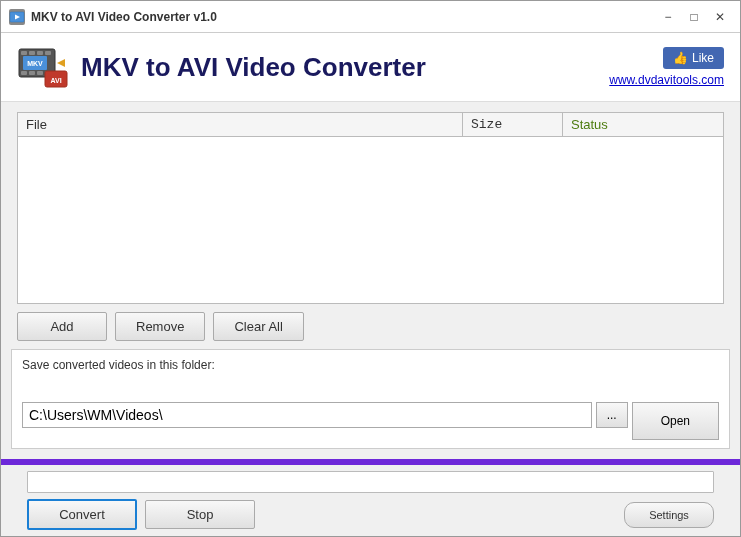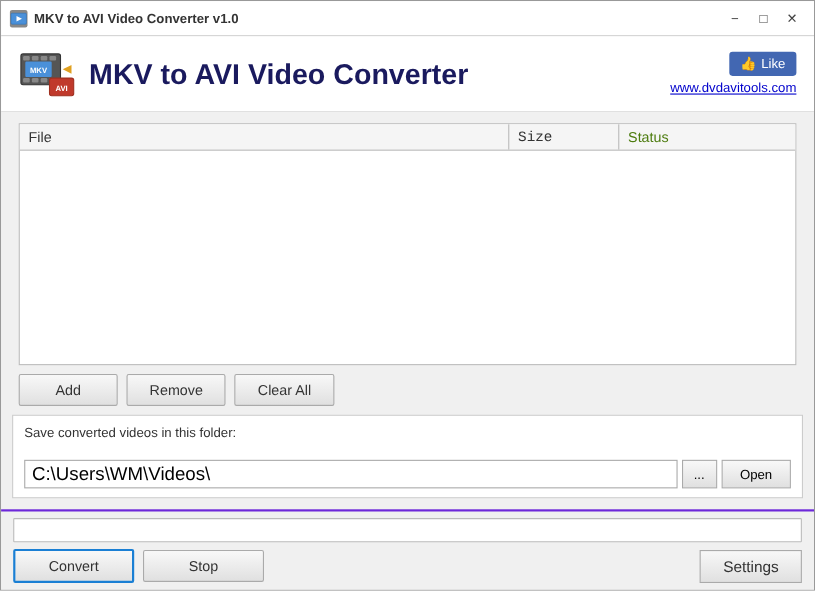--- a/index.html
+++ b/index.html
@@ -181,46 +181,47 @@
     }
     .save-row {
       display: flex;
       gap: 4px;
       align-items: center;
     }
     .path-input {
       flex: 1;
       border: 1px solid #aaa;
       padding: 4px 6px;
-      font-size: 17px;
+      font-size: 14px;
       height: 26px;
     }
     .btn-dots {
       padding: 4px 8px;
       border: 1px solid #aaa;
       background: linear-gradient(to bottom, #f8f8f8, #e0e0e0);
       cursor: pointer;
       font-size: 12px;
       height: 26px;
       min-width: 32px;
     }
     .btn-open {
-      padding: 4px 16px;
-      border: 1px solid #aaa;
-      background: linear-gradient(to bottom, #f8f8f8, #e0e0e0);
-      cursor: pointer;
-      font-size: 12px;
-      height: 26px;
+      padding: 4px 28px;
+      border: 1px solid #aaa;
+      background: linear-gradient(to bottom, #f8f8f8, #e0e0e0);
+      cursor: pointer;
+      font-size: 12px;
+      height: 38px;
       min-width: 60px;
+      margin-top: 12px;
     }
 
     .bottom-area {
       background: #f0f0f0;
-      border-top: 2px solid #6d28d9;
-      padding: 6px 11px;
+      border-top: 6px solid #6d28d9;
+      padding: 6px 26px;
       flex-shrink: 0;
     }
     .progress-bar-container {
       height: 22px;
       background: #fff;
       border: 1px solid #bbb;
       margin-bottom: 6px;
       border-radius: 1px;
     }
     .progress-bar-fill {
@@ -252,22 +253,22 @@
       border-radius: 2px;
       color: #333;
       min-width: 110px;
     }
     .btn-settings {
       margin-left: auto;
       padding: 6px 20px;
       border: 1px solid #aaa;
       background: linear-gradient(to bottom, #f8f8f8, #e0e0e0);
       cursor: pointer;
-      font-size: 14px;
-      border-radius: 0;
+      font-size: 11px;
+      border-radius: 10px;
       color: #333;
       min-width: 90px;
     }
   </style>
 </head>
 <body>
 
 <div class="window">
 
   <div class="title-bar">

